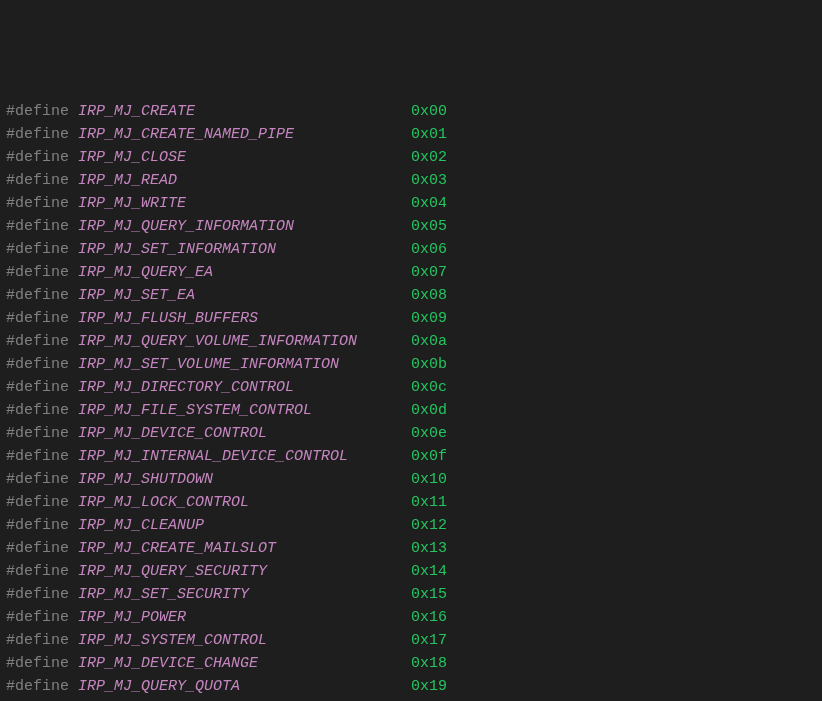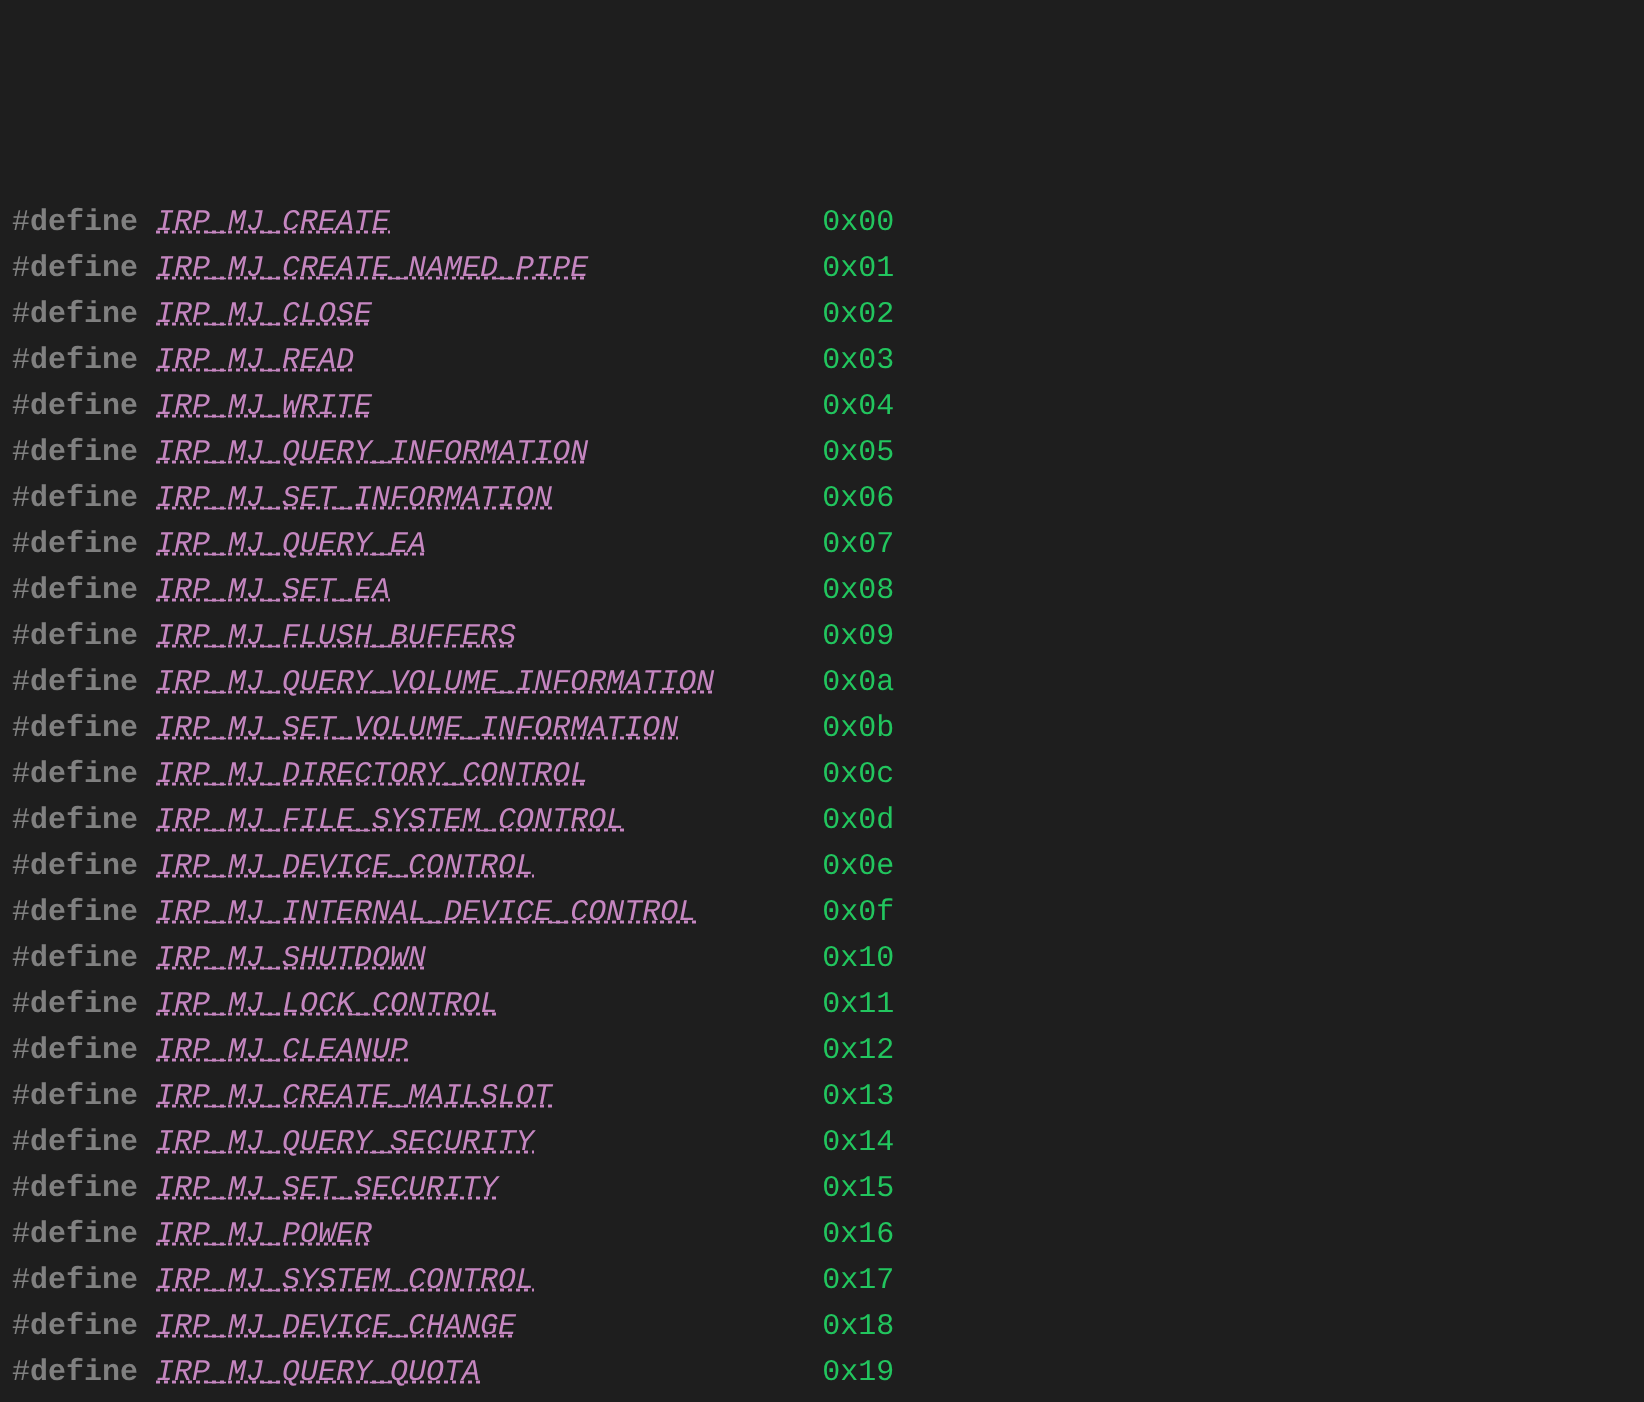--- a/index.html
+++ b/index.html
@@ -13,26 +13,24 @@
     white-space: pre;
   }
   .line {
     display: block;
   }
   .hash {
     color: #808080;
   }
   .directive {
     color: #808080;
-    font-weight: bold;
   }
   .macro {
     color: #c586c0;
     font-style: italic;
-    text-decoration: underline;
     text-decoration-style: dotted;
     text-decoration-color: #c586c0;
   }
   .hex {
     color: #22c55e;
   }
 </style>
 </head>
 <body>
 

